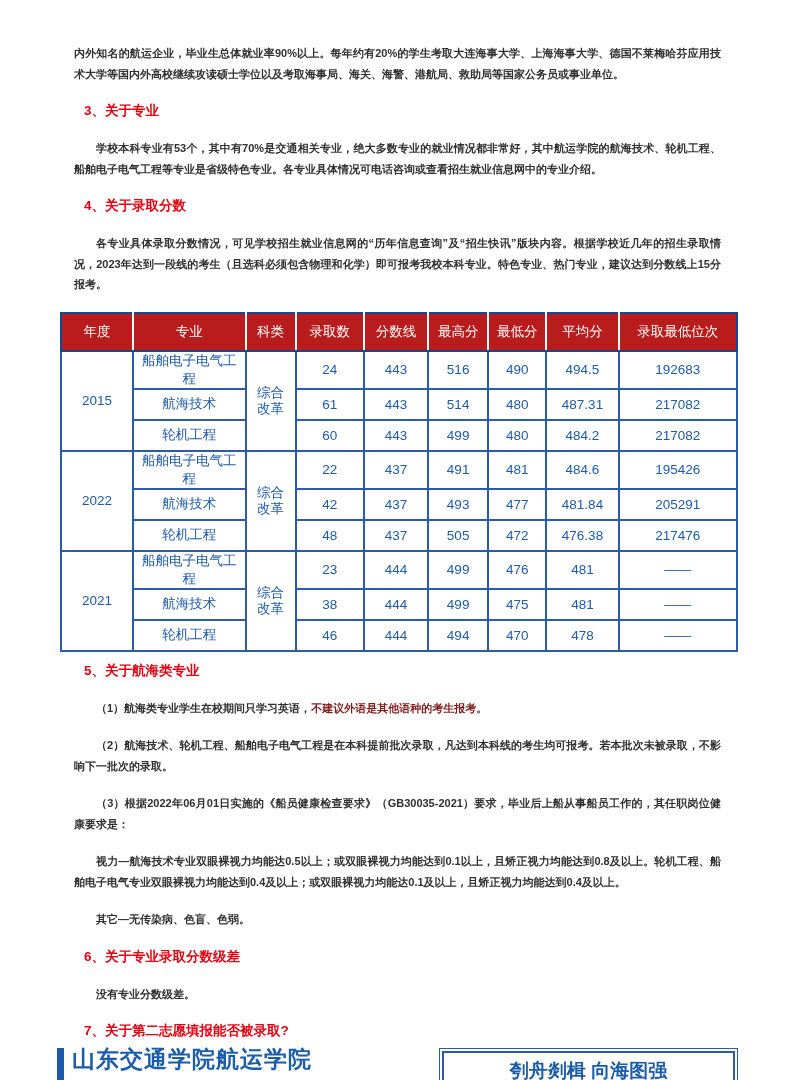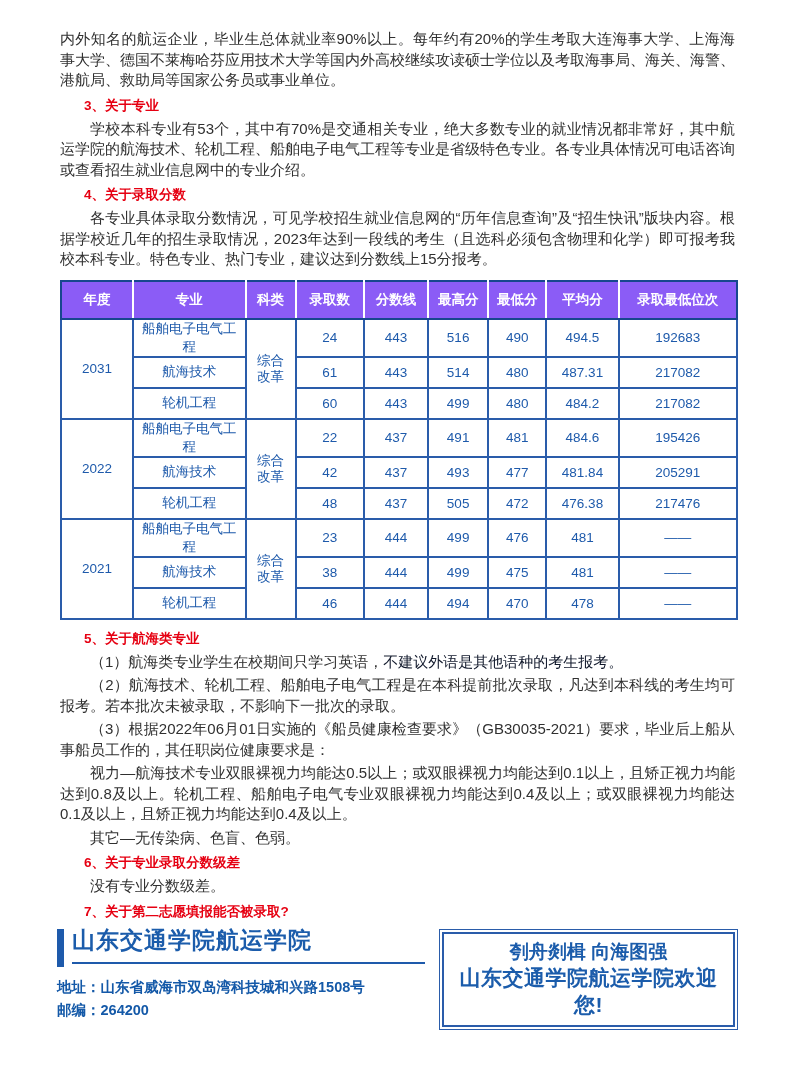--- a/index.html
+++ b/index.html
@@ -5,36 +5,37 @@
   html,body{margin:0;padding:0;background:#fff;}
   .page{
     width:795px;height:1080px;box-sizing:border-box;position:relative;
     background:#fff;overflow:hidden;
     padding:26px 57px 0 57px;
     font-family:"Liberation Sans","DejaVu Sans",sans-serif;
     color:#303030;
   }
   
   .para{
-    font-size:15px;line-height:20.5px;margin:3px;text-align:justify;
+    font-size:11px;line-height:20.5px;margin:17px;text-align:justify;
     color:#303030;
+    font-weight:bold;
   }
   .indent{text-indent:2em;}
   .sec-heading{
     font-size:13.5px;line-height:20px;font-weight:bold;color:#e60012;
     margin:5px 0 2px 0;text-indent:2em;
   }
-  .red-inline{color:#0f172a;}
+  .red-inline{color:#7f1d1d;}
   
   table.scores{
     border-collapse:collapse;table-layout:fixed;width:678px;
     margin:10px 0 9px 3px;
   }
   table.scores th{
-    background:#8b5cf6;color:#ffffff;font-size:13.5px;font-weight:bold;
+    background:#b91c1c;color:#ffffff;font-size:13.5px;font-weight:normal;
     height:36px;border:2px solid #17478e;border-right-color:#ffffff;
     padding:0;text-align:center;
   }
   table.scores th:last-child{border-right-color:#17478e;}
   table.scores td{
     border:2px solid #2a5caa;color:#1e5aab;font-size:13.5px;
     height:29px;text-align:center;padding:0 2px;background:#ffffff;
   }
   td.cat{white-space:pre-line;line-height:16px;}
   
@@ -93,21 +94,21 @@
         <th>录取数</th>
         <th>分数线</th>
         <th>最高分</th>
         <th>最低分</th>
         <th>平均分</th>
         <th>录取最低位次</th>
       </tr>
     </thead>
     <tbody>
       <tr>
-        <td rowspan="3">2031</td>
+        <td rowspan="3">2015</td>
         <td>船舶电子电气工程</td>
         <td rowspan="3" class="cat">综合
 改革</td>
         <td>24</td>
         <td>443</td>
         <td>516</td>
         <td>490</td>
         <td>494.5</td>
         <td>192683</td>
       </tr>

